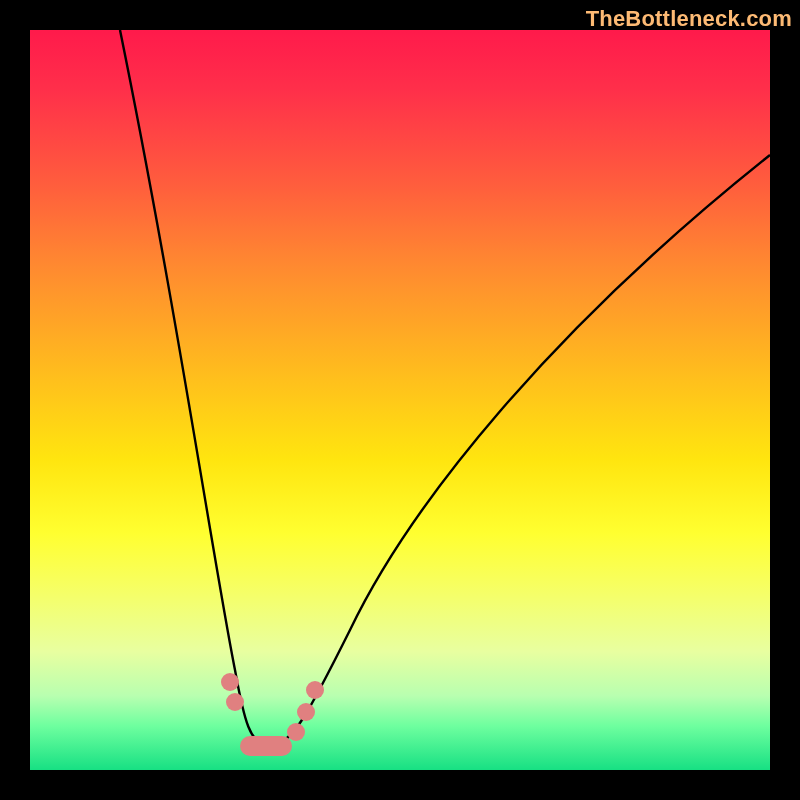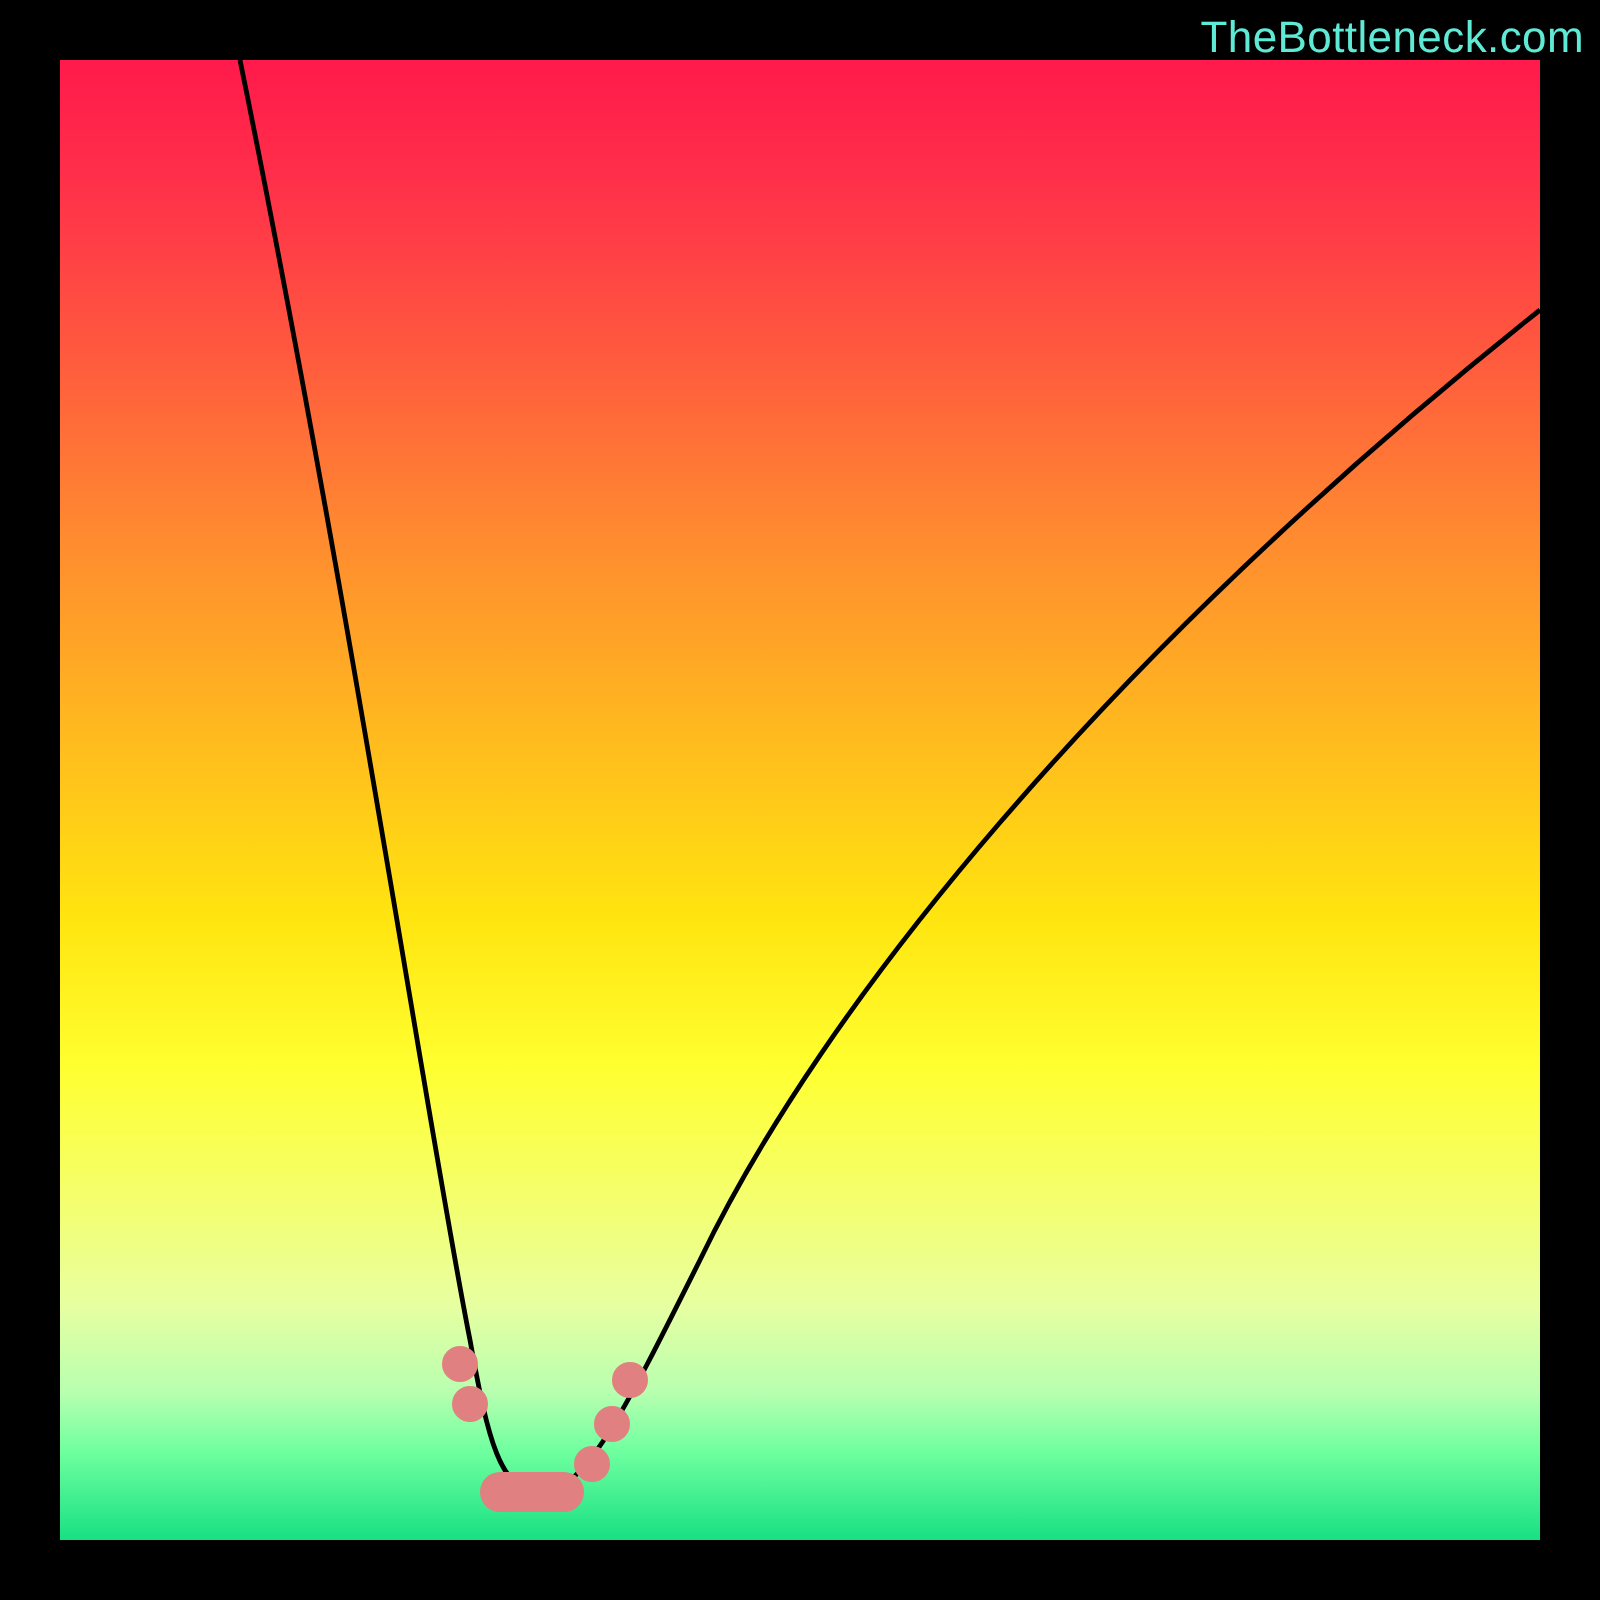--- a/index.html
+++ b/index.html
@@ -38,23 +38,23 @@
       #e8ffa0 84%,
       #b8ffb0 90%,
       #6fff9f 94%,
       #17e083 100%
     );
   }
   .watermark {
     position: absolute;
     top: 6px;
     right: 8px;
-    color: #5eead4;
+    color: #fdba74;
     font-size: 22px;
-    font-weight: 400;
+    font-weight: 700;
     letter-spacing: 0.2px;
   }
   svg.curves {
     position: absolute;
     left: 30px;
     top: 30px;
     width: 740px;
     height: 740px;
     overflow: visible;
   }

